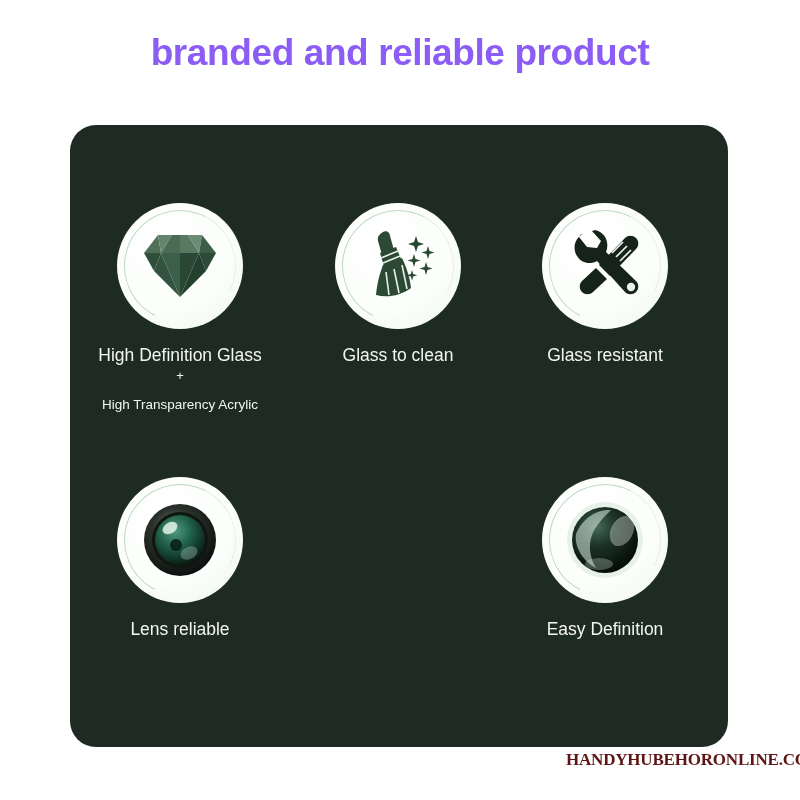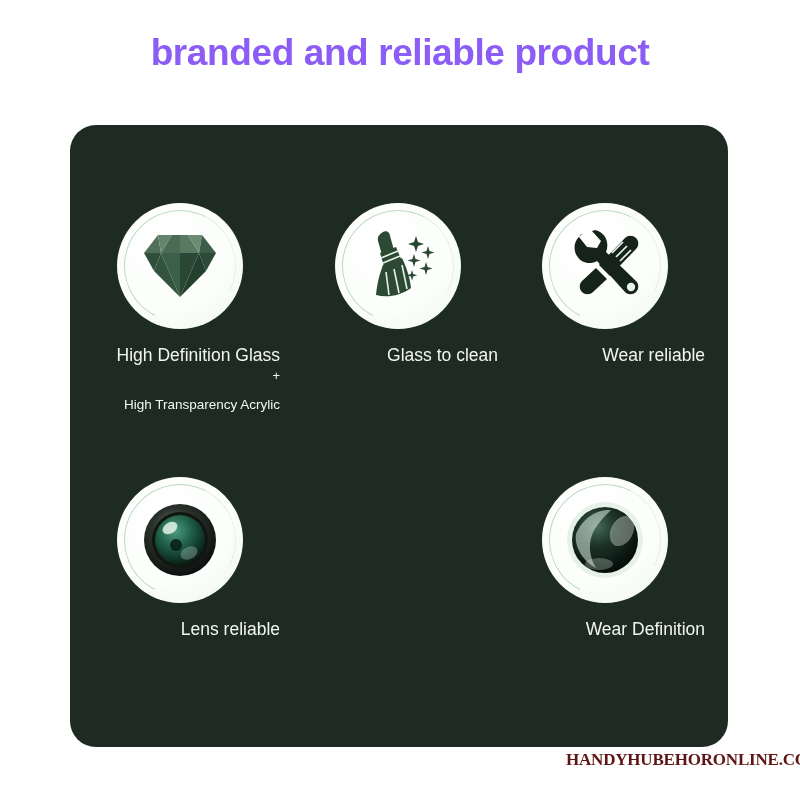--- a/index.html
+++ b/index.html
@@ -44,21 +44,21 @@
   .feature-grid {
     position: absolute;
     left: 0;
     top: 0;
     width: 100%;
     height: 100%;
   }
   .feature-cell {
     position: absolute;
     width: 200px;
-    text-align: right;
+    text-align: center;
   }
   .cell-r0 { top: 78px; }
   .cell-r1 { top: 352px; }
   .cell-c0 { left: 10px; }
   .cell-c1 { left: 228px; }
   .cell-c2 { left: 435px; }
 
   
   .icon-circle {
     position: relative;
@@ -205,21 +205,21 @@
             </g>
             <g stroke="#e9f2ea" stroke-width="1.7">
               <line x1="58" y1="16" x2="47" y2="27"></line>
               <line x1="62" y1="20" x2="51" y2="31"></line>
               <line x1="66" y1="24" x2="55" y2="35"></line>
             </g>
           </svg>
         </div>
       </div>
       <div class="label-block">
-        <div class="label-main">Wear reliable</div>
+        <div class="label-main">Glass resistant</div>
       </div>
     </div>
 
     <div class="feature-cell cell-r1 cell-c0">
       <div class="icon-circle">
         <div class="icon-ring"></div>
         <div class="icon-art">
           <svg width="74" height="74" viewBox="0 0 74 74">
             <defs>
               <radialGradient id="lensBarrel" cx="42%" cy="36%" r="68%">
@@ -262,20 +262,20 @@
             </defs>
             <circle cx="39" cy="39" r="38" fill="#e6f1e8"></circle>
             <circle cx="39" cy="39" r="33" fill="url(#domeG)"></circle>
             <path d="M10 33 C16 18 30 8 45 9 C38 16 30 24 26 34 C22 45 24 57 30 67 C19 61 8 48 10 33 Z" fill="#dfeee3" opacity="0.55"></path>
             <ellipse cx="56" cy="30" rx="11" ry="16" fill="#f0f8f2" opacity="0.35" transform="rotate(28 56 30)"></ellipse>
             <ellipse cx="33" cy="63" rx="14" ry="6" fill="#cfe4d6" opacity="0.30"></ellipse>
           </svg>
         </div>
       </div>
       <div class="label-block">
-        <div class="label-main">Wear Definition</div>
+        <div class="label-main">Easy Definition</div>
       </div>
     </div>
 
   </div>
 </div>
 
 <div id="watermark">HANDYHUBEHORONLINE.COM</div>
 
 </body></html>

